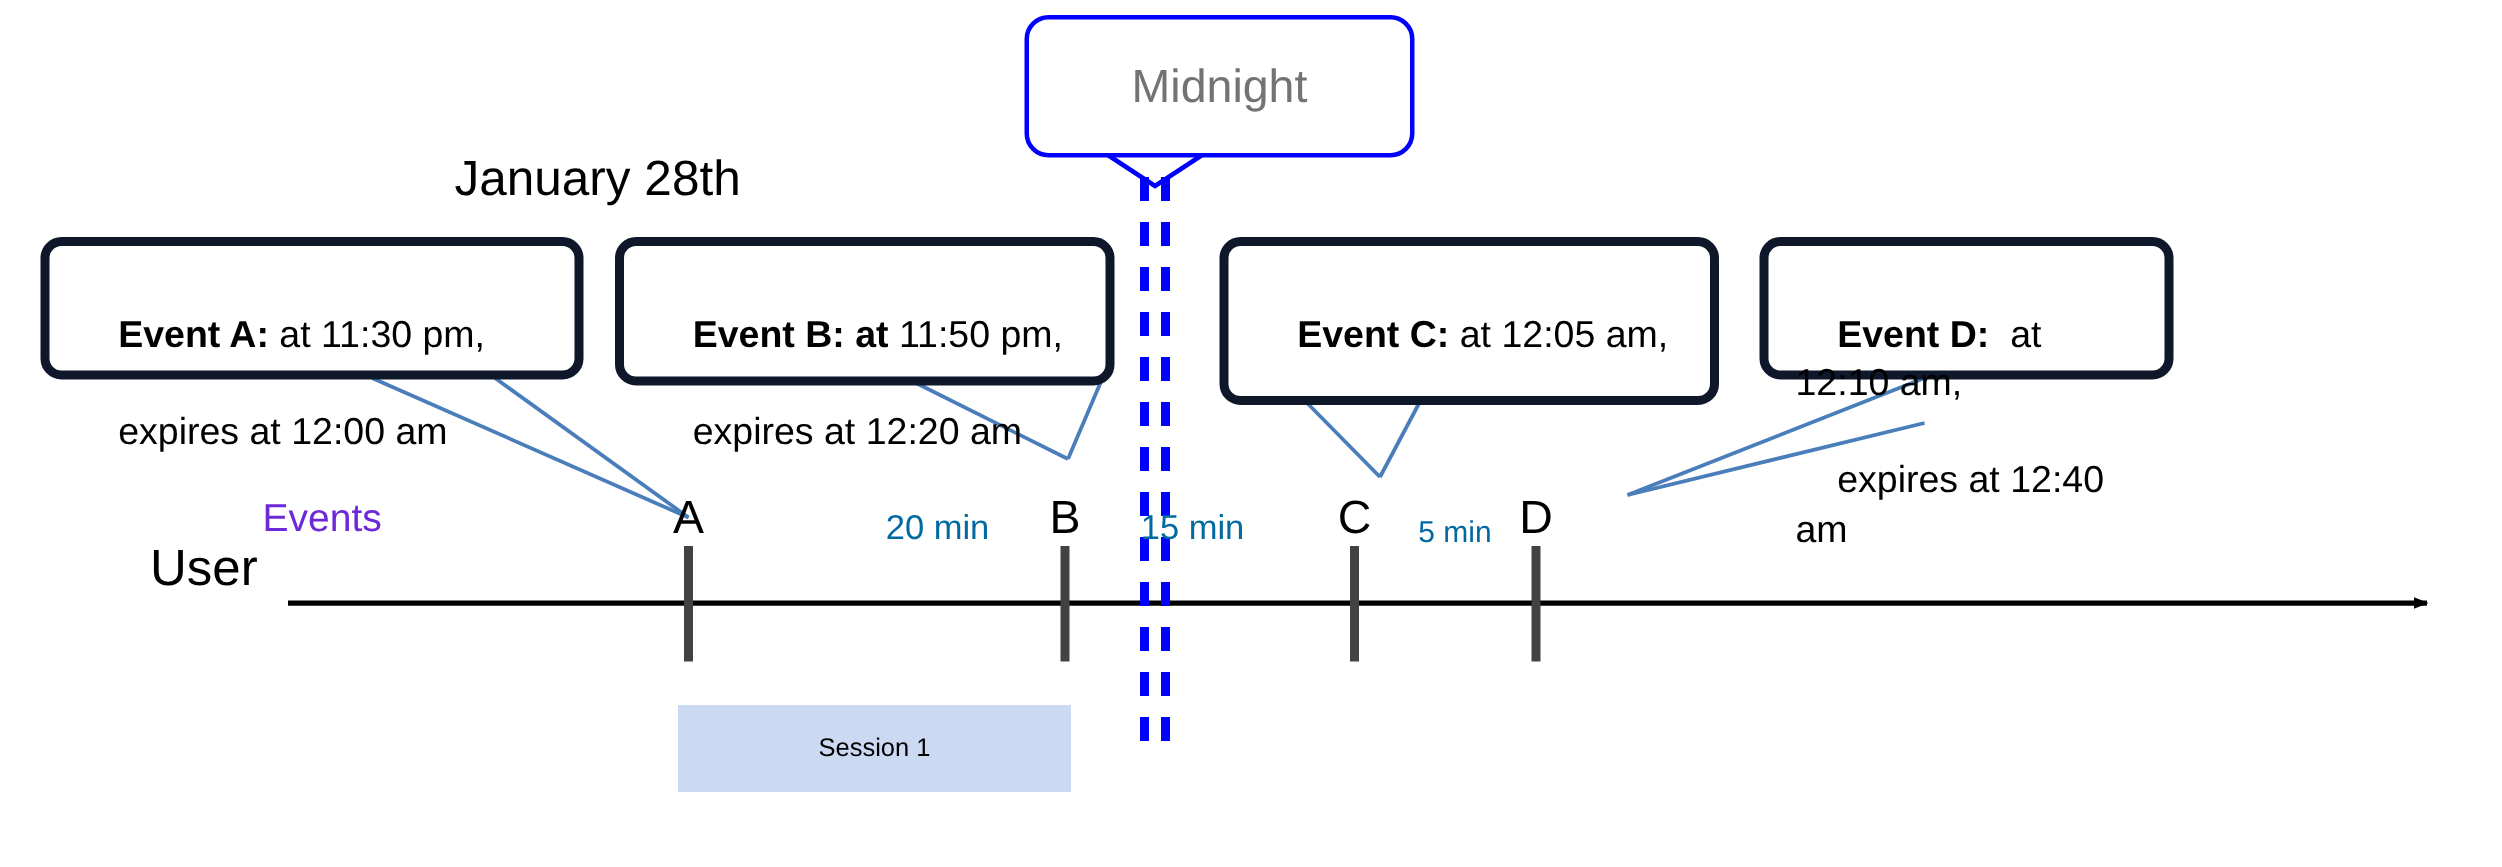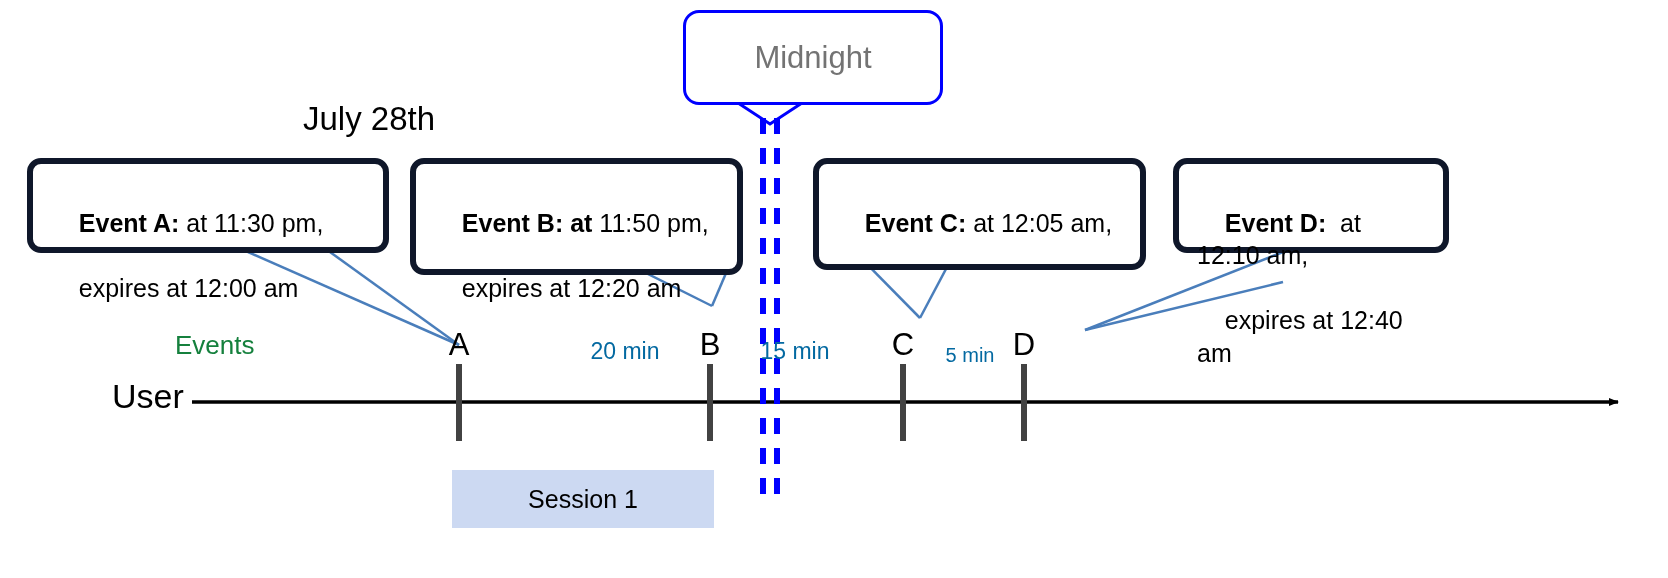--- a/index.html
+++ b/index.html
@@ -59,21 +59,21 @@
     position: absolute;
     font-size: 33px;
     color: #000000;
     white-space: nowrap;
   }
 
   
   .row-label-events {
     position: absolute;
     font-size: 26px;
-    color: #15803d;
+    color: #6d28d9;
     white-space: nowrap;
   }
   .row-label-user {
     position: absolute;
     font-size: 34px;
     color: #000000;
     white-space: nowrap;
   }
 
   
@@ -95,21 +95,21 @@
   }
   .interval-label.small { font-size: 20px; }
 
   
   .session-block {
     position: absolute;
     background: #ccd9f2;
     display: flex;
     align-items: center;
     justify-content: center;
-    font-size: 25px;
+    font-size: 17px;
     color: #000000;
     white-space: nowrap;
   }
 </style>
 </head>
 <body>
 
 <div id="stage">
 
   <svg id="vector-layer" viewBox="0 0 1668 578">
@@ -143,45 +143,45 @@
 
     <path d="M 1283,252 L 1085,330" fill="none" stroke="#4a7ebb" stroke-width="2.5"></path>
     <path d="M 1283,282 L 1085,330" fill="none" stroke="#4a7ebb" stroke-width="2.5"></path>
 
   </svg>
 
   <div class="midnight-callout" style="left:683px; top:10px; width:260px; height:95px;">
     <span>Midnight</span>
   </div>
 
-  <div class="date-label" style="left:303px; top:100px;">July 28th</div>
+  <div class="date-label" style="left:303px; top:100px;">January 28th</div>
 
 
   <div class="callout" style="left:27px; top:158px; width:362px; height:95px;">
     <span style="font-weight:bold;">Event A:</span><span> at 11:30 pm,</span><br>
     <span>expires at 12:00 am</span>
   </div>
 
-  <div class="callout" style="left:410px; top:158px; width:333px; height:117px;">
+  <div class="callout" style="left:410px; top:158px; width:333px; height:99px;">
     <span style="font-weight:bold;">Event B: at</span><span> 11:50 pm,</span><br>
     <span>expires at 12:20 am</span>
   </div>
 
   <div class="callout" style="left:813px; top:158px; width:333px; height:112px;">
     <span style="font-weight:bold;">Event C:</span><span> at 12:05 am,</span><br>
   </div>
 
   <div class="callout" style="left:1173px; top:158px; width:276px; height:95px;">
     <span style="font-weight:bold;">Event D:</span><span>  at 12:10 am,</span><br>
     <span>expires at 12:40 am</span>
   </div>
 
   <div class="row-label-events" style="left:175px; top:330px;">Events</div>
 
-  <div class="row-label-user" style="left:100px; top:377px;margin-left:12px;">User</div>
+  <div class="row-label-user" style="left:100px; top:360px;">User</div>
 
   <div class="event-letter" style="left:439px; top:327px; width:40px;">A</div>
 
   <div class="event-letter" style="left:690px; top:327px; width:40px;">B</div>
 
   <div class="event-letter" style="left:883px; top:327px; width:40px;">C</div>
 
   <div class="event-letter" style="left:1004px; top:327px; width:40px;">D</div>
 
   <div class="interval-label" style="left:565px; top:338px; width:120px;">20 min</div>

